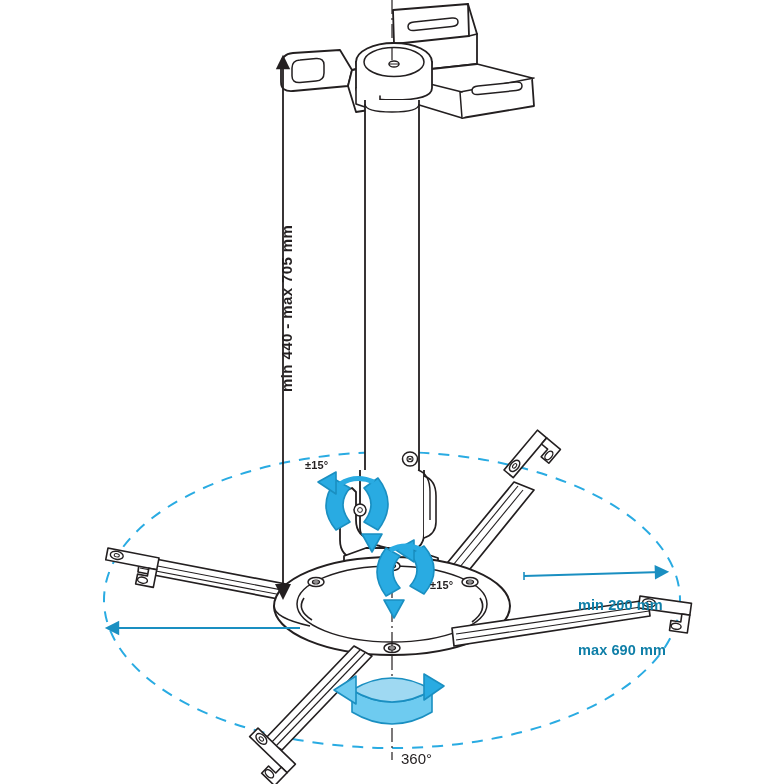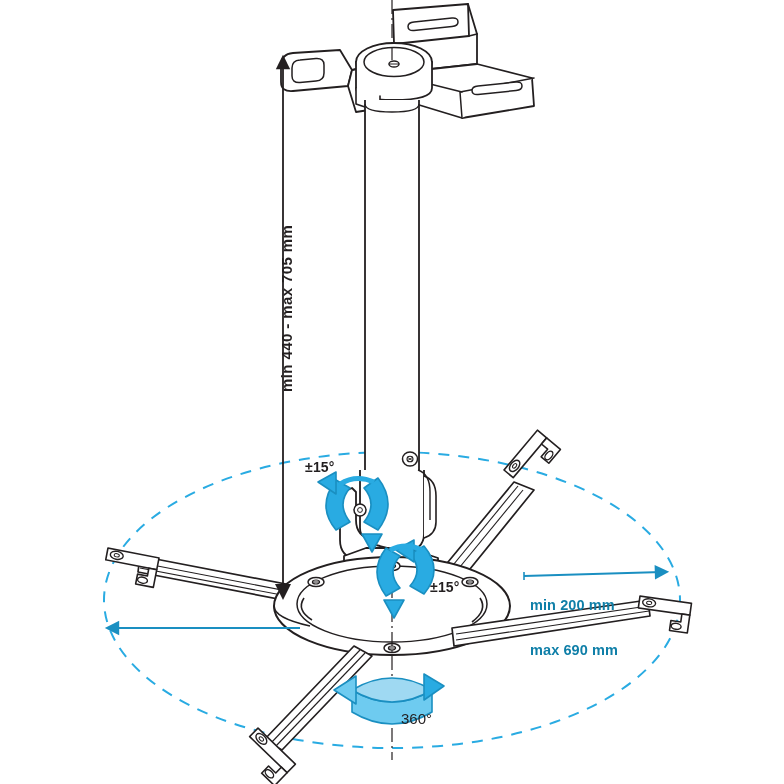--- a/index.html
+++ b/index.html
@@ -1,24 +1,24 @@
 <!DOCTYPE html>
 <html><head>
 <meta charset="utf-8">
 <style>
   html,body{margin:0;padding:0;background:#ffffff;}
   body{width:784px;height:784px;overflow:hidden;font-family:"Liberation Sans",sans-serif;}
   #stage{position:relative;width:784px;height:784px;background:#fff;}
   svg#dwg{position:absolute;left:0;top:0;width:784px;height:784px;}
   .lbl{position:absolute;font-family:"Liberation Sans",sans-serif;white-space:pre;}
-  .lbl-dark{color:#231f20;font-size:14px;font-weight:700;letter-spacing:.2px;}
-  .lbl-blue{color:#0f7fa8;font-size:14.5px;font-weight:700;line-height:15px;letter-spacing:.1px;}
+  .lbl-dark{color:#231f20;font-size:11px;font-weight:700;letter-spacing:.2px;}
+  .lbl-blue{color:#0f7fa8;font-size:14.5px;font-weight:700;line-height:15px;letter-spacing:.1px;margin-left:48px;}
   .lbl-vert{color:#231f20;font-size:15px;font-weight:700;letter-spacing:.4px;
             transform:rotate(-90deg);transform-origin:0 0;}
-  .lbl-360{color:#231f20;font-size:15px;font-weight:400;}
+  .lbl-360{color:#231f20;font-size:15px;font-weight:400;margin-top:40px;}
 </style>
 </head>
 <body>
 
 <div id="stage">
 
   <svg id="dwg" viewBox="0 0 784 784">
     <defs>
       <marker id="ahBlack" markerWidth="9" markerHeight="9" refX="4.5" refY="4.5" orient="auto">
         <path d="M0.5,0.5 L8.5,4.5 L0.5,8.5 Z" fill="#231f20"></path>

